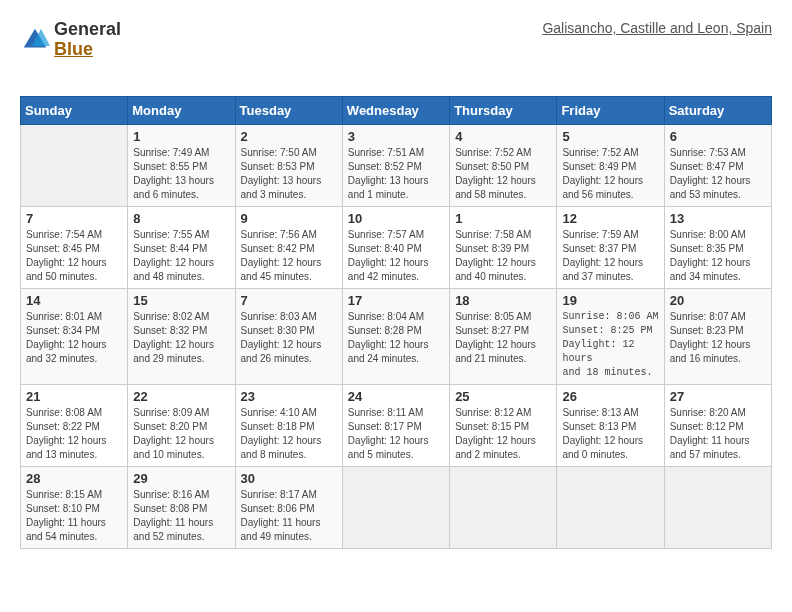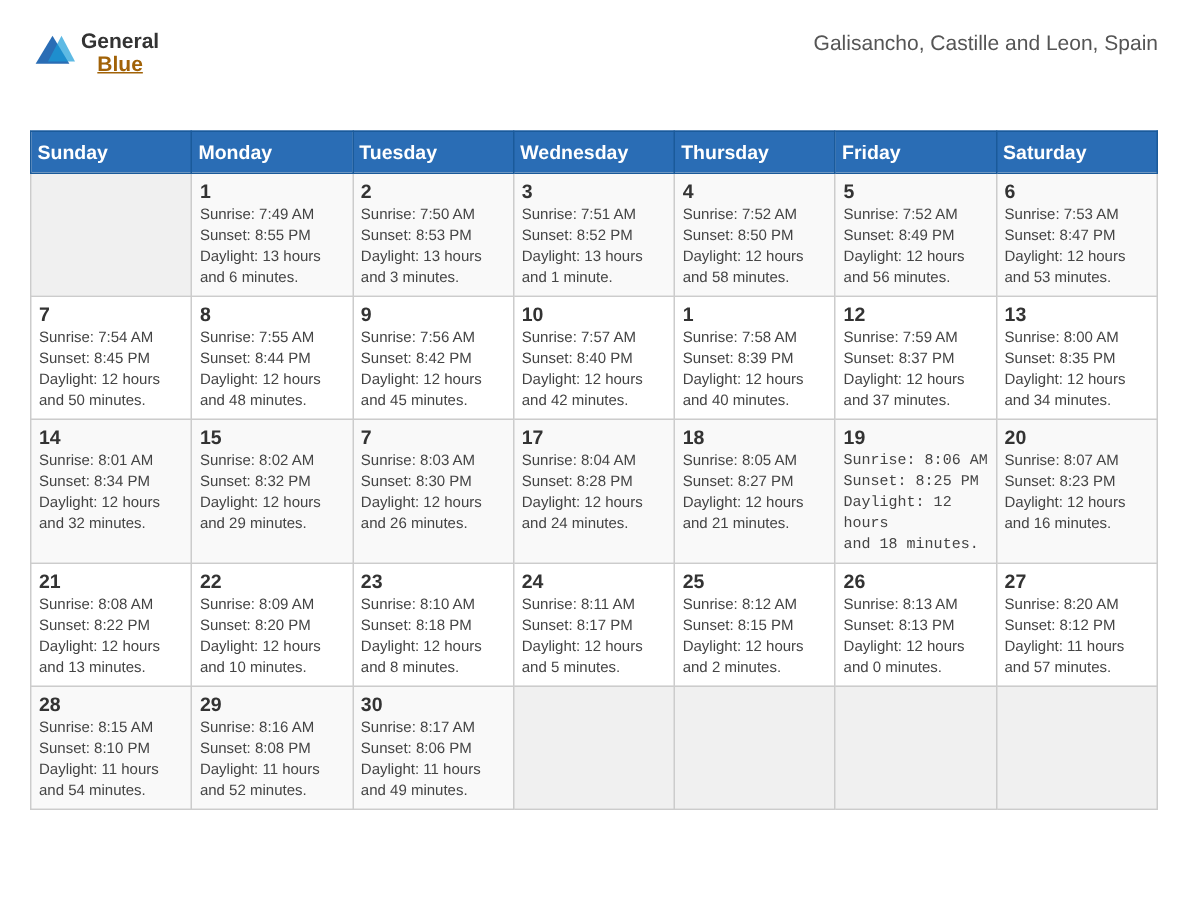--- a/index.html
+++ b/index.html
@@ -15,42 +15,42 @@
       justify-content: space-between;
       align-items: flex-start;
       margin-bottom: 10px;
     }
     .logo {
       display: flex;
       align-items: center;
       gap: 4px;
     }
     .logo-text {
-      font-size: 14px;
+      font-size: 18px;
       font-weight: bold;
       line-height: 1.1;
-      text-align: center;
     }
     .logo-general { color: #333; }
     .logo-blue { color: #a16207; text-decoration: underline; }
     .logo-icon {
       width: 30px;
       height: 30px;
     }
     .title-block {
       text-align: right;
     }
     .month-title {
       font-size: 32px;
       font-weight: normal;
       color: #333;
     }
     .location {
       font-size: 14px;
       color: #555;
+      text-decoration: underline;
     }
     table {
       width: 100%;
       border-collapse: collapse;
       font-size: 11px;
       margin-top: 36px;
     }
     thead tr th {
       background: #2a6db5;
       color: #fff;
@@ -279,21 +279,21 @@
         </td>
         <td>
           <span class="day-number">22</span>
           <div class="day-info" style="white-space: pre-line;">Sunrise: 8:09 AM
 Sunset: 8:20 PM
 Daylight: 12 hours
 and 10 minutes.</div>
         </td>
         <td>
           <span class="day-number">23</span>
-          <div class="day-info" style="white-space: pre-line;">Sunrise: 8:10 AM
+          <div class="day-info" style="white-space: pre-line;">Sunrise: 4:10 AM
 Sunset: 8:18 PM
 Daylight: 12 hours
 and 8 minutes.</div>
         </td>
         <td>
           <span class="day-number">24</span>
           <div class="day-info" style="white-space: pre-line;">Sunrise: 8:11 AM
 Sunset: 8:17 PM
 Daylight: 12 hours
 and 5 minutes.</div>

